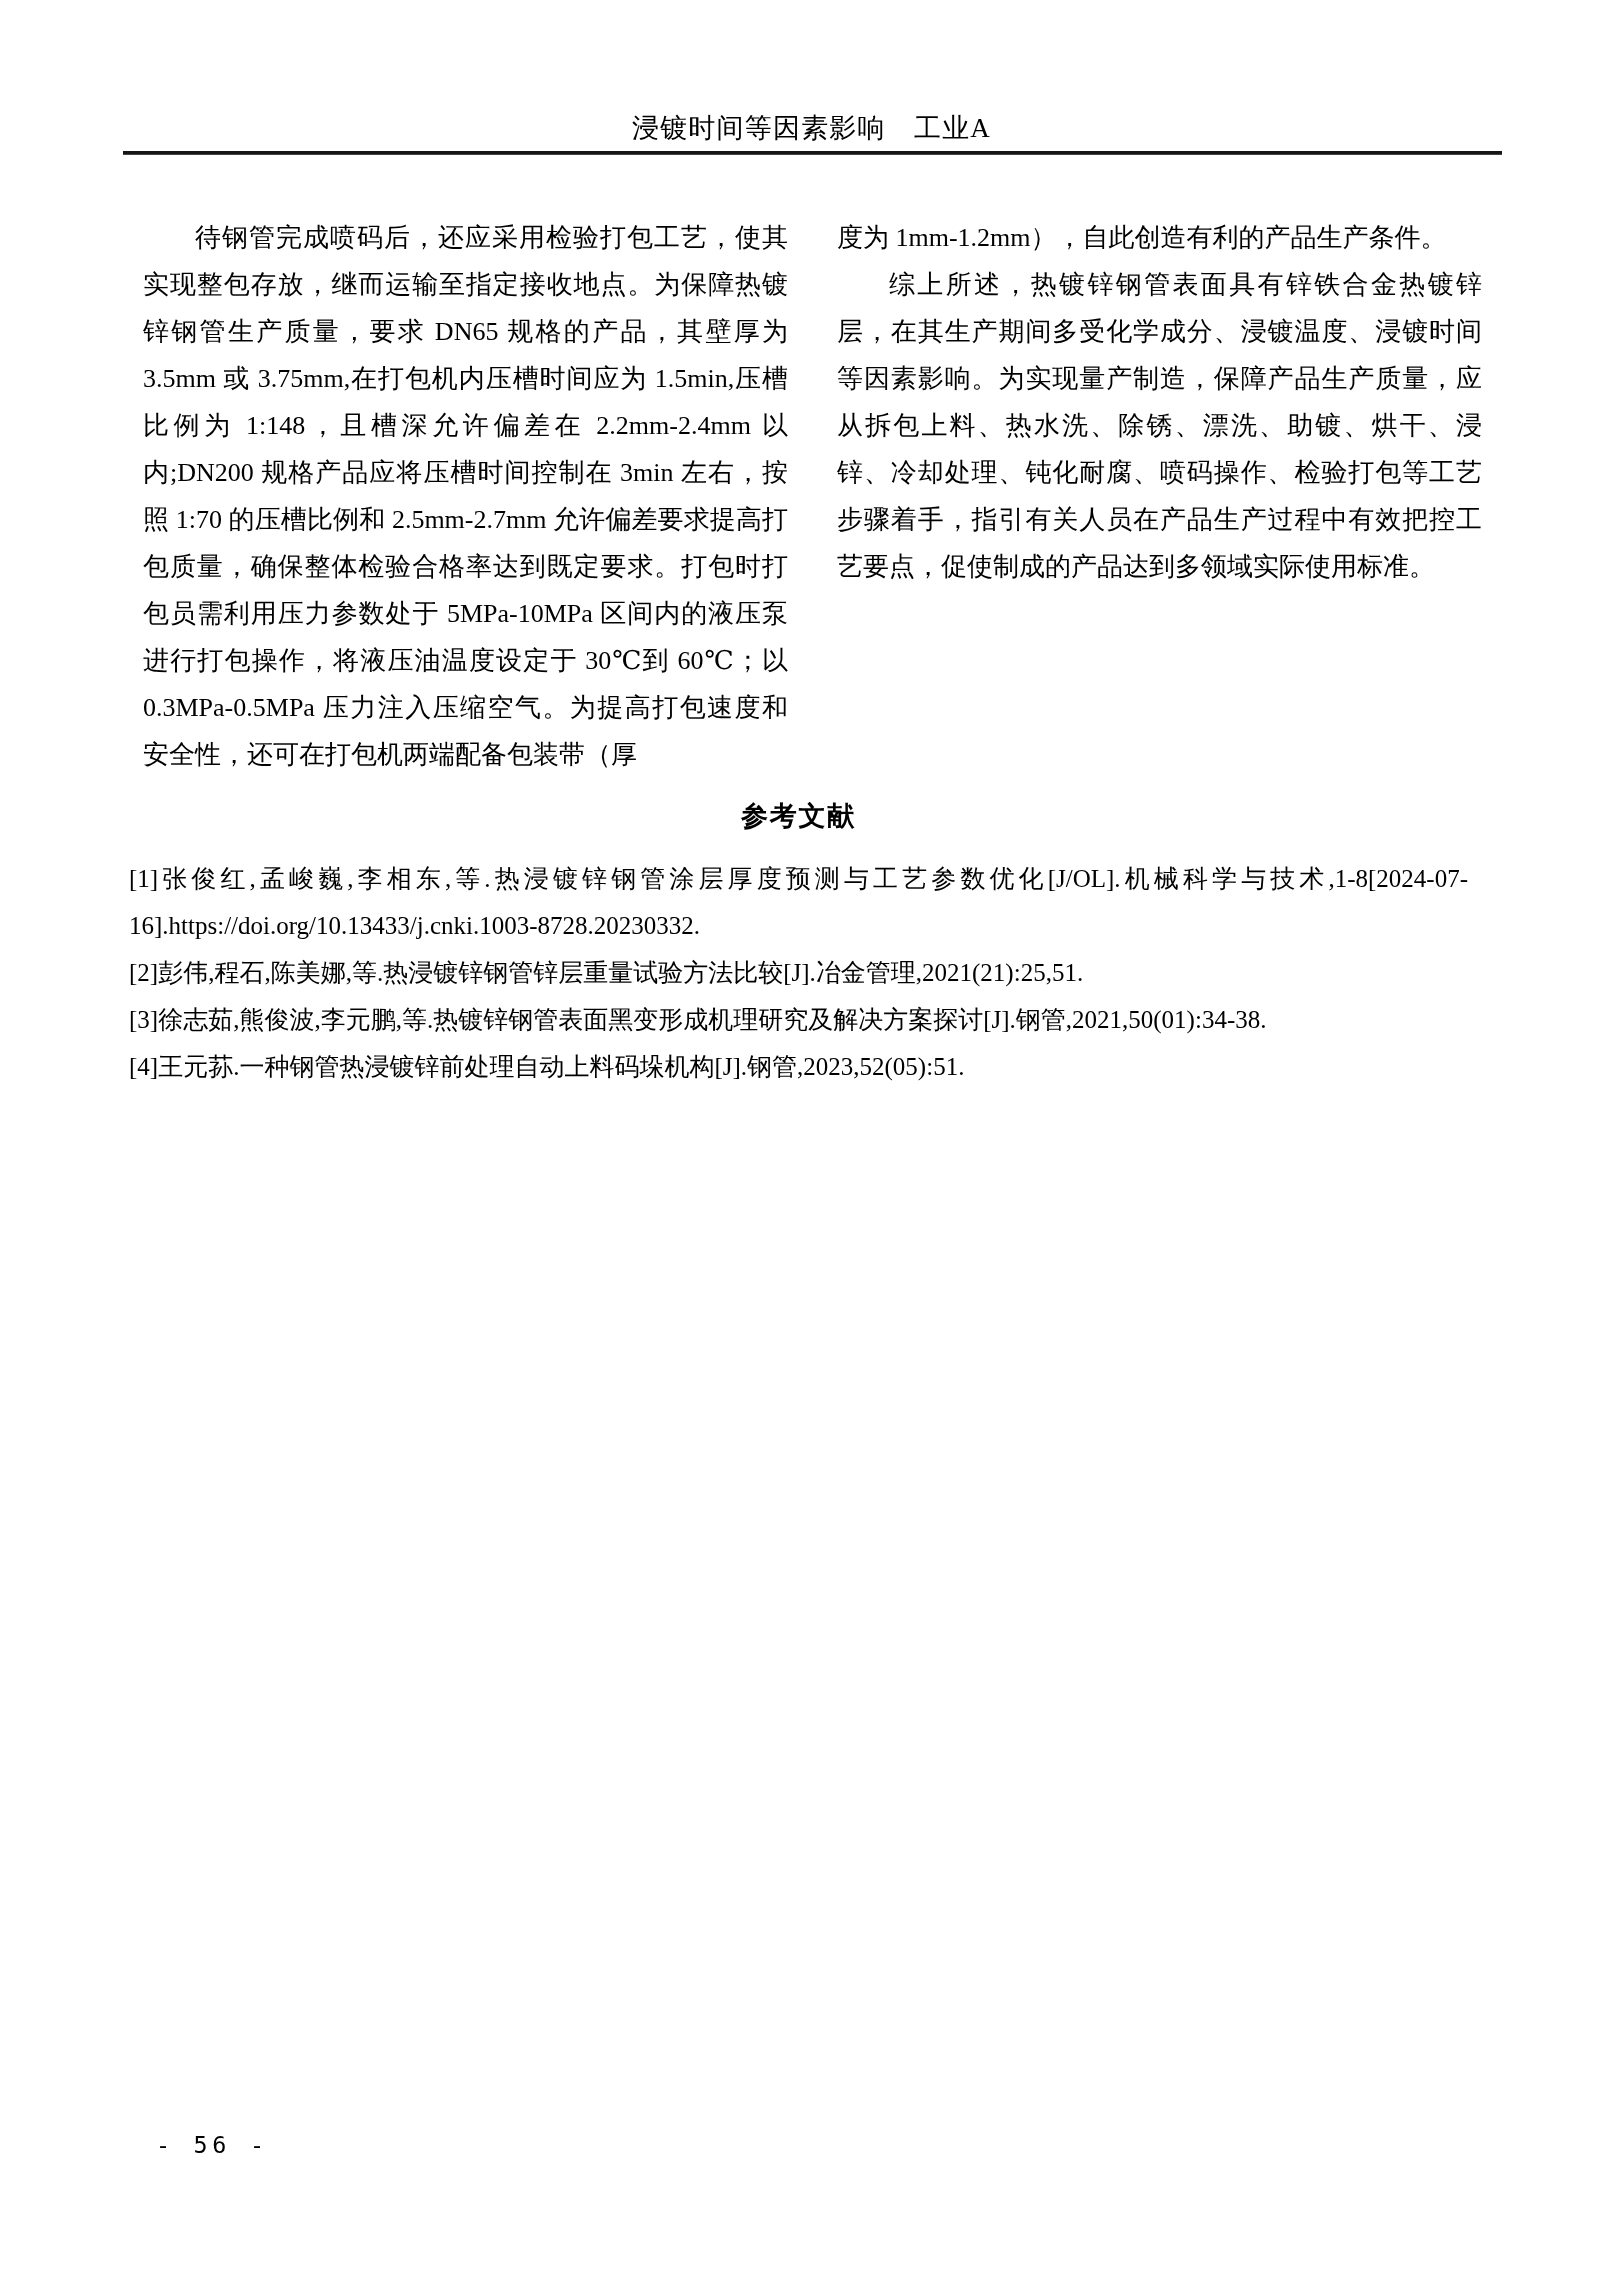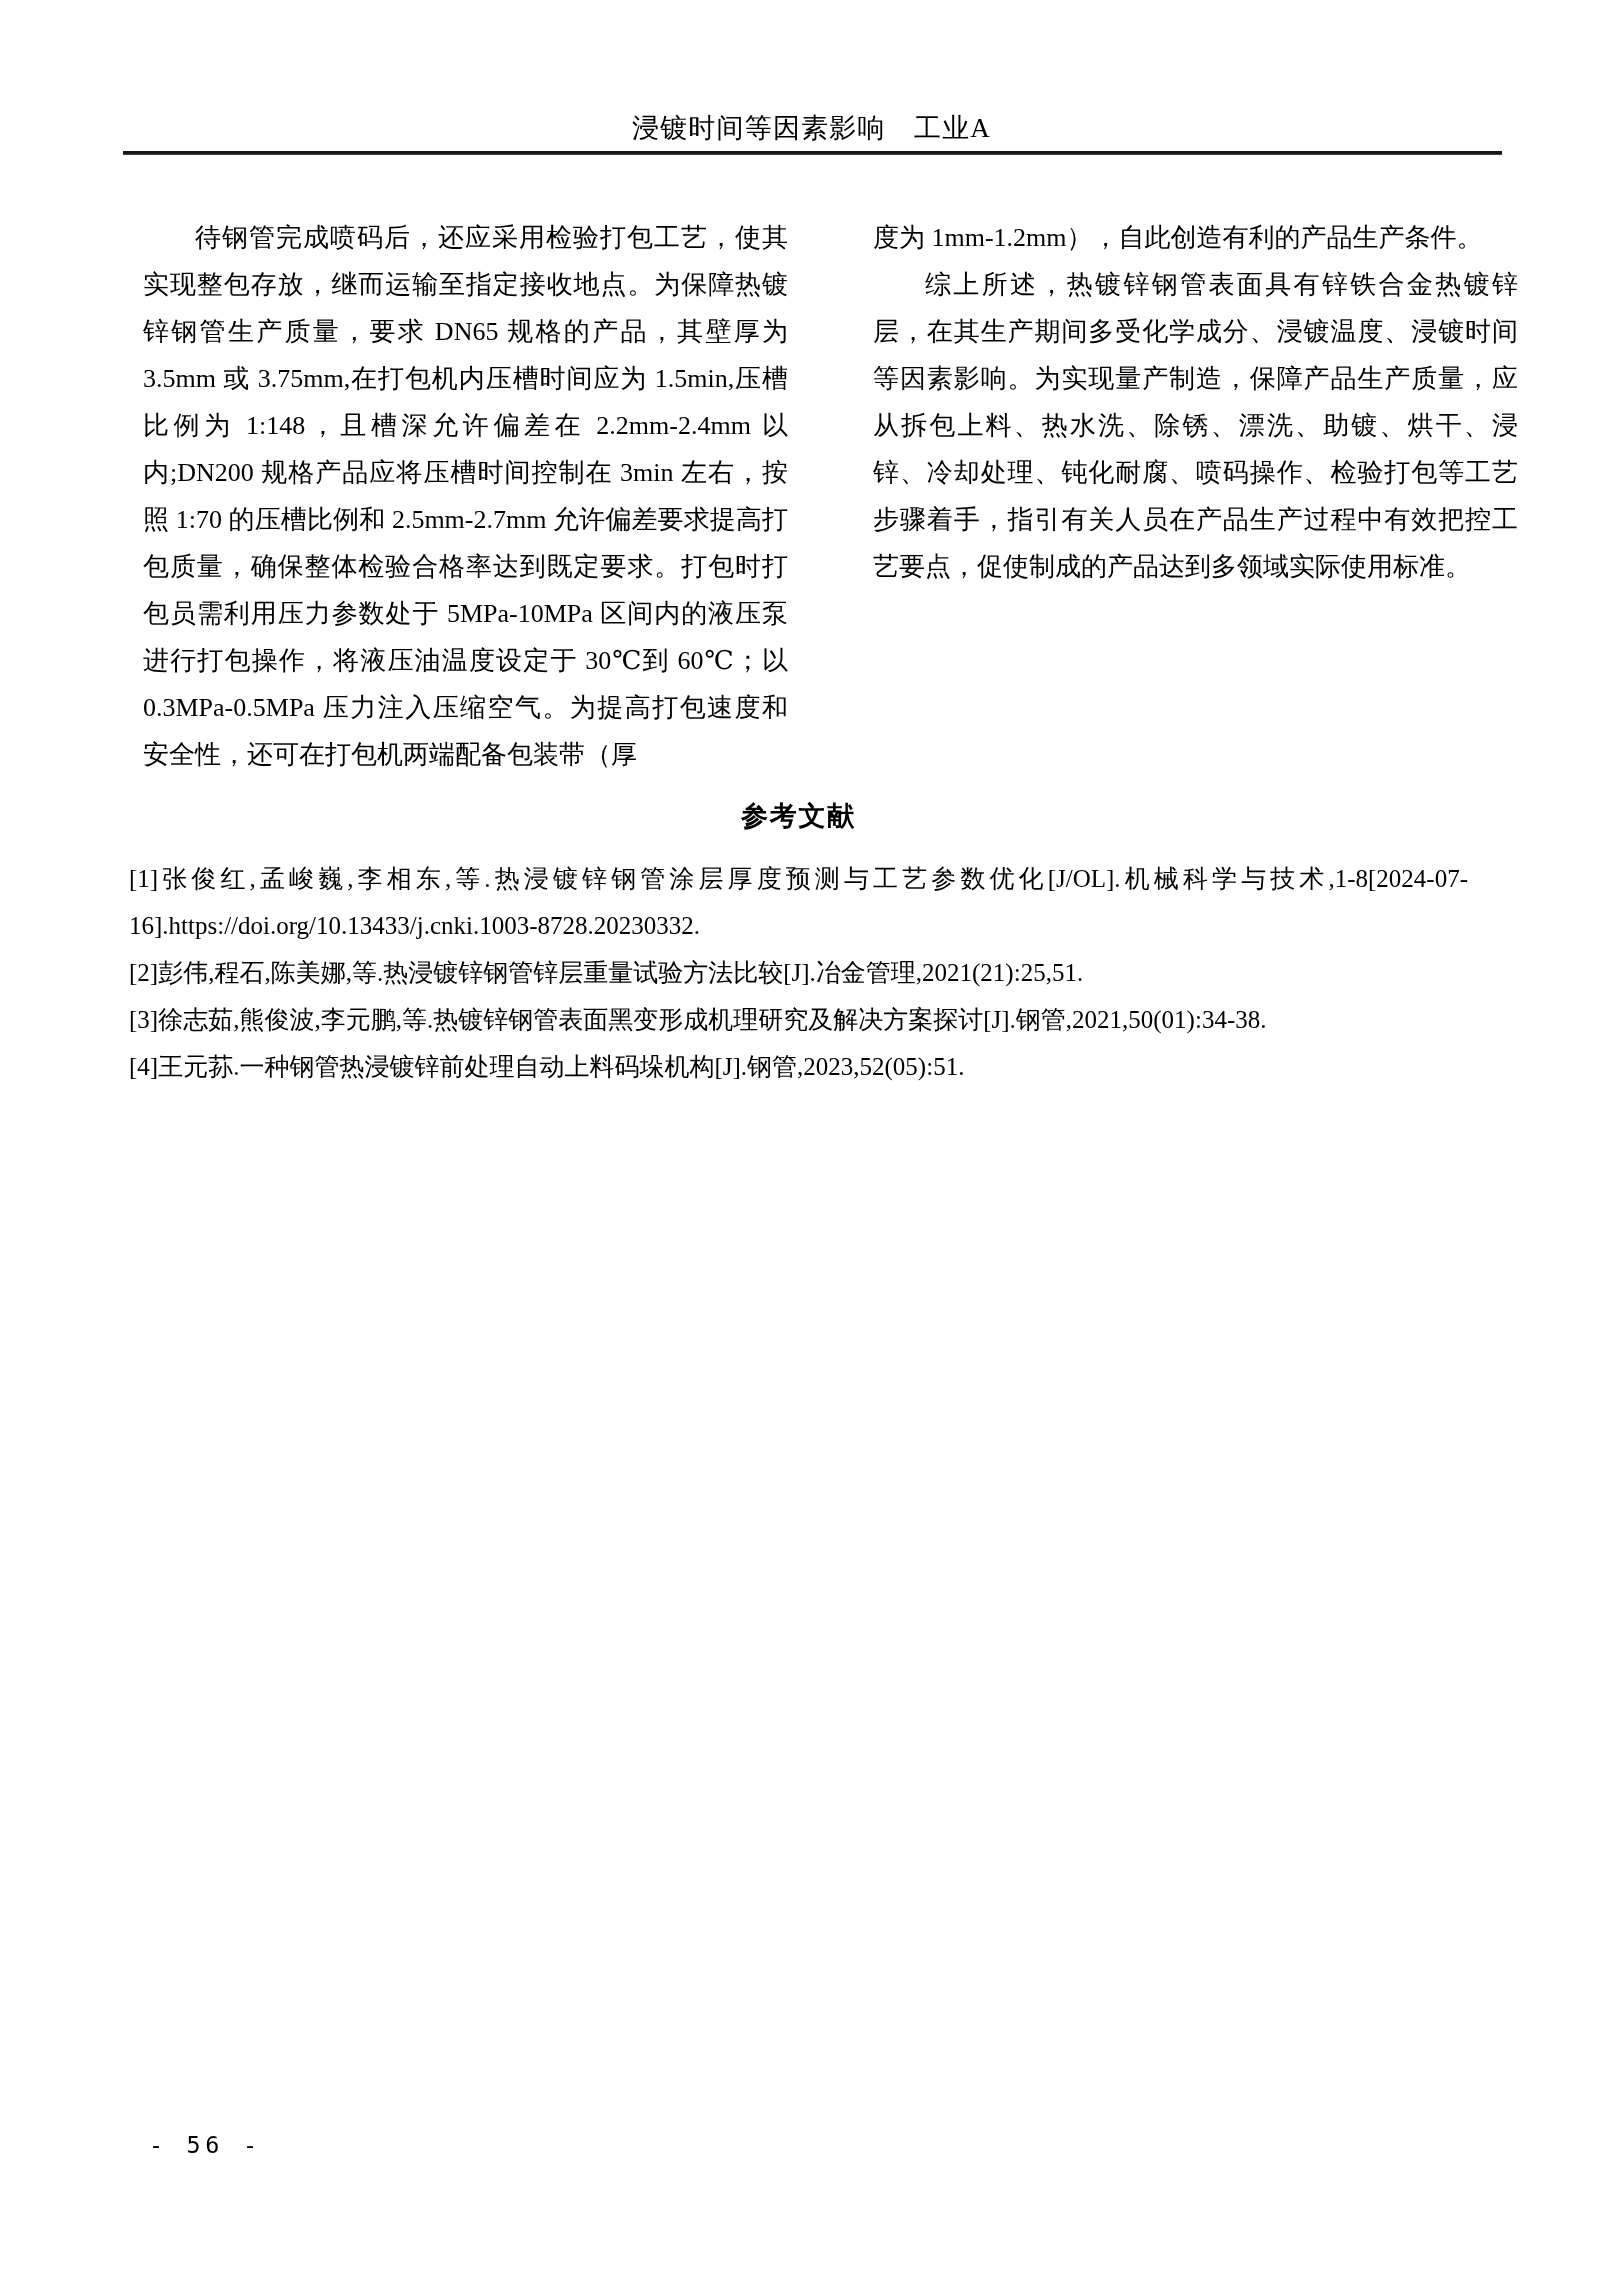--- a/index.html
+++ b/index.html
@@ -38,21 +38,21 @@
   .column {
     position: absolute;
     top: 214px;
     width: 645px;
     font-size: 26px;
     line-height: 47px;
     text-align: justify;
     text-justify: inter-ideograph;
   }
   .column-left  { left: 143px; }
-  .column-right { left: 837px; margin-left: 36px; }
+  .column-right { left: 837px; }
   .para-indent { text-indent: 2em; }
   .section-heading {
     font-family: "Liberation Sans", "DejaVu Sans", sans-serif;
     font-weight: bold;
     font-size: 28px;
     line-height: 56px;
     text-align: left;
     text-indent: 0;
     margin-top: 8.2px;
     margin-bottom: 10.5px;
@@ -75,21 +75,21 @@
   }
   .reference-item {
     font-size: 25px;
     line-height: 47px;
     text-align: justify;
     text-justify: inter-ideograph;
   }
   .page-number {
     position: absolute;
     top: 2131px;
-    left: 149px;
+    left: 156px;
     font-size: 23.4px;
     letter-spacing: 4.7px;
     font-family: "DejaVu Sans Mono", "Liberation Mono", monospace;
   }
 </style>
 </head>
 <body>
 
 <div class="page">
 

